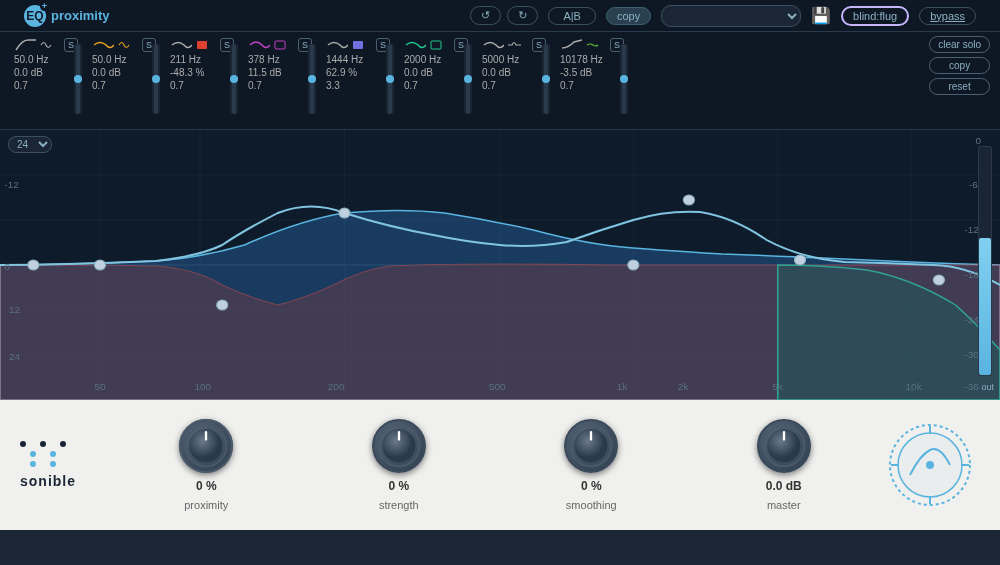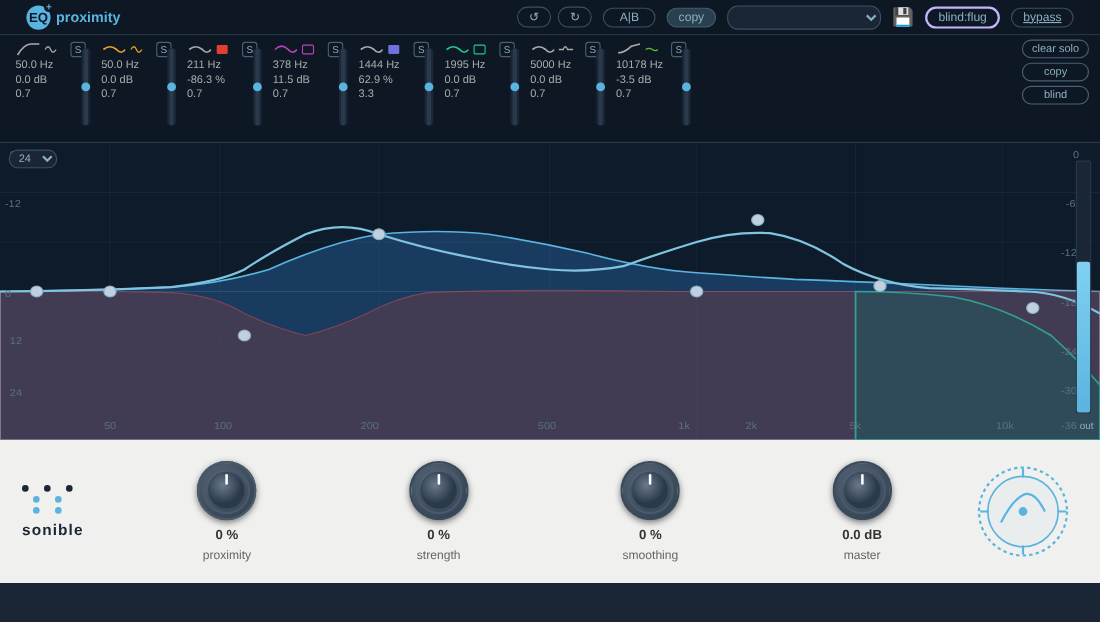--- a/index.html
+++ b/index.html
@@ -413,21 +413,21 @@
     <div class="band-top-row">
       <svg class="band-shape shape-svg" width="22" height="14">
         <path d="M2,7 Q8,2 14,7 Q18,12 22,7" fill="none" stroke="#aaa" stroke-width="1.5"></path>
       </svg>
       <svg class="band-shape shape-svg" width="14" height="14">
         <rect x="2" y="3" width="10" height="8" fill="#e04030" rx="1"></rect>
       </svg>
       <button class="band-s-btn">S</button>
     </div>
     <div class="band-freq">211 Hz</div>
-    <div class="band-db">-86.3 %</div>
+    <div class="band-db">-48.3 %</div>
     <div class="band-q">0.7</div>
     <div class="band-slider-container">
       <div class="band-slider-track">
           <div class="band-slider-thumb" style="bottom: 45%;"></div>
         </div>
     </div>
   </div>
 
   <div class="band-group">
     <div class="band-top-row">
@@ -472,21 +472,21 @@
   <div class="band-group">
     <div class="band-top-row">
       <svg class="band-shape shape-svg" width="22" height="14">
         <path d="M2,7 Q8,2 14,7 Q18,12 22,7" fill="none" stroke="#20c890" stroke-width="1.5"></path>
       </svg>
       <svg class="band-shape shape-svg" width="14" height="14">
         <rect x="2" y="3" width="10" height="8" fill="none" stroke="#20c890" stroke-width="1" rx="1"></rect>
       </svg>
       <button class="band-s-btn">S</button>
     </div>
-    <div class="band-freq">1995 Hz</div>
+    <div class="band-freq">2000 Hz</div>
     <div class="band-db">0.0 dB</div>
     <div class="band-q">0.7</div>
     <div class="band-slider-container">
       <div class="band-slider-track">
           <div class="band-slider-thumb" style="bottom: 45%;"></div>
         </div>
     </div>
   </div>
 
   <div class="band-group">
@@ -525,21 +525,21 @@
     <div class="band-slider-container">
       <div class="band-slider-track">
           <div class="band-slider-thumb" style="bottom: 45%;"></div>
         </div>
     </div>
   </div>
 
   <div class="right-buttons">
     <button class="side-btn">clear solo</button>
     <button class="side-btn">copy</button>
-    <button class="side-btn">blind</button>
+    <button class="side-btn">reset</button>
   </div>
 </div>
 
 <div id="eq-area">
   <select class="zoom-select">
     <option>24 ▾</option>
     <option>6</option>
     <option>12</option>
     <option>48</option>
   </select>

